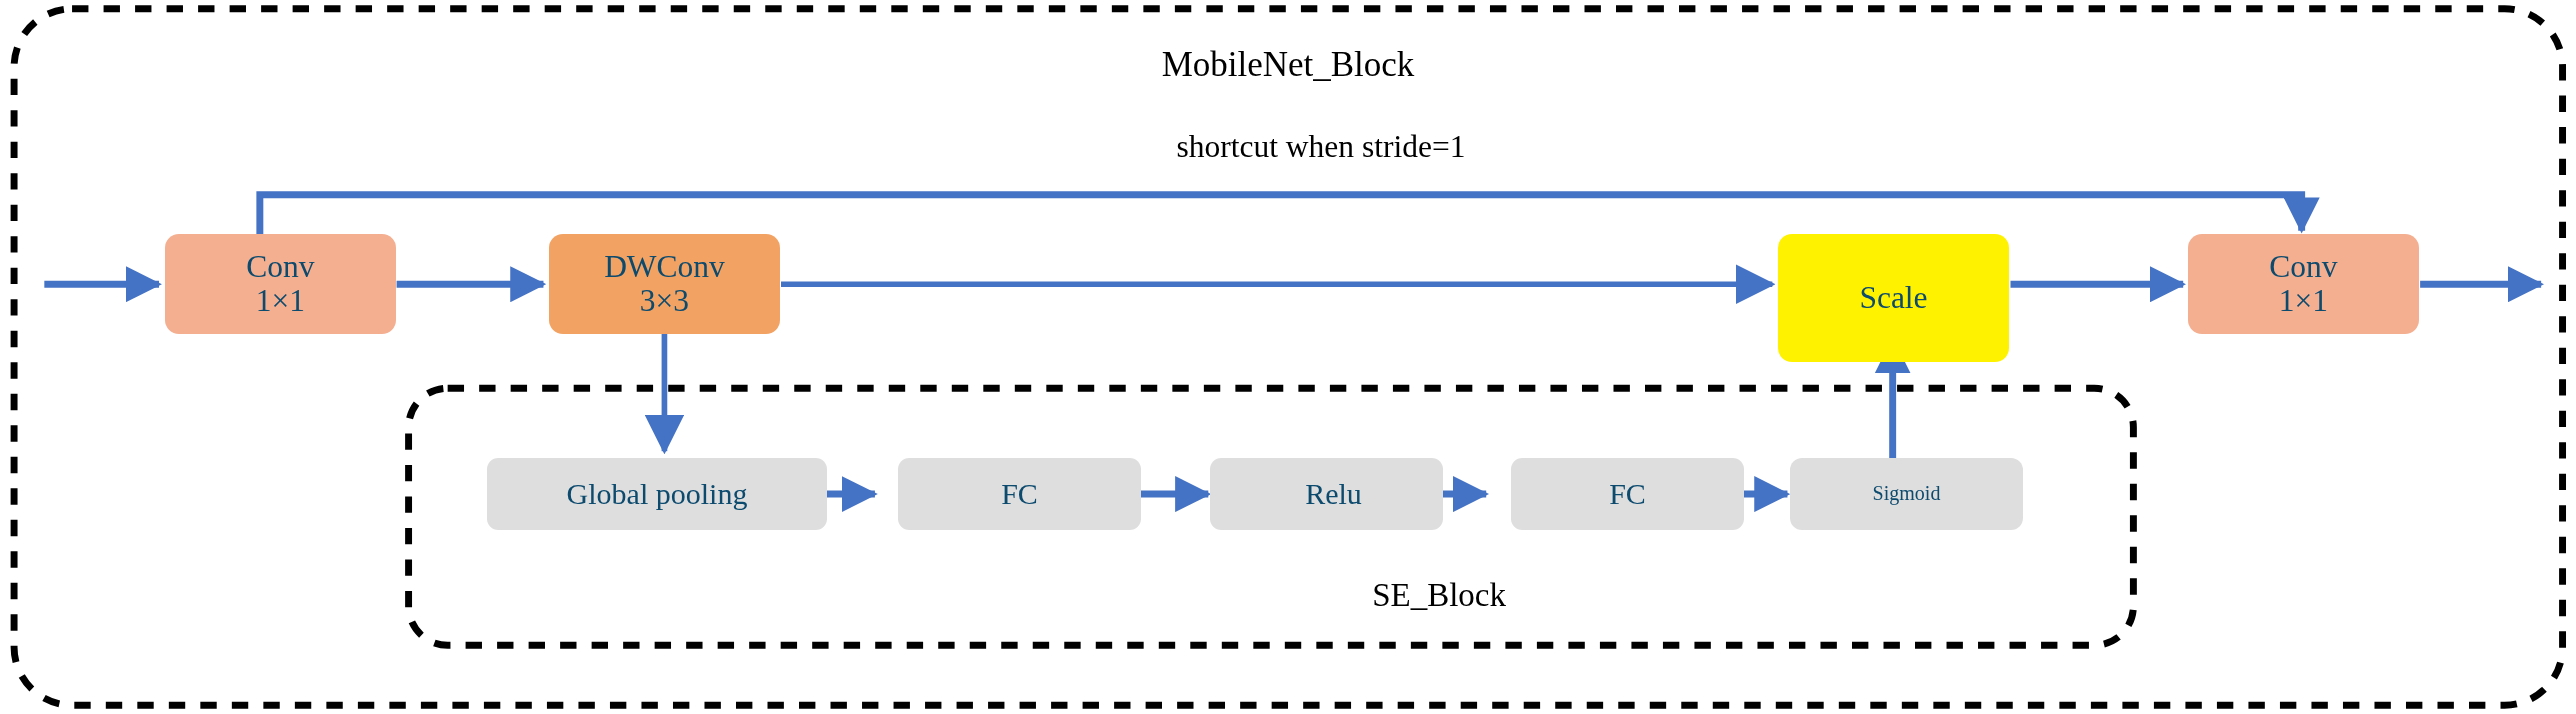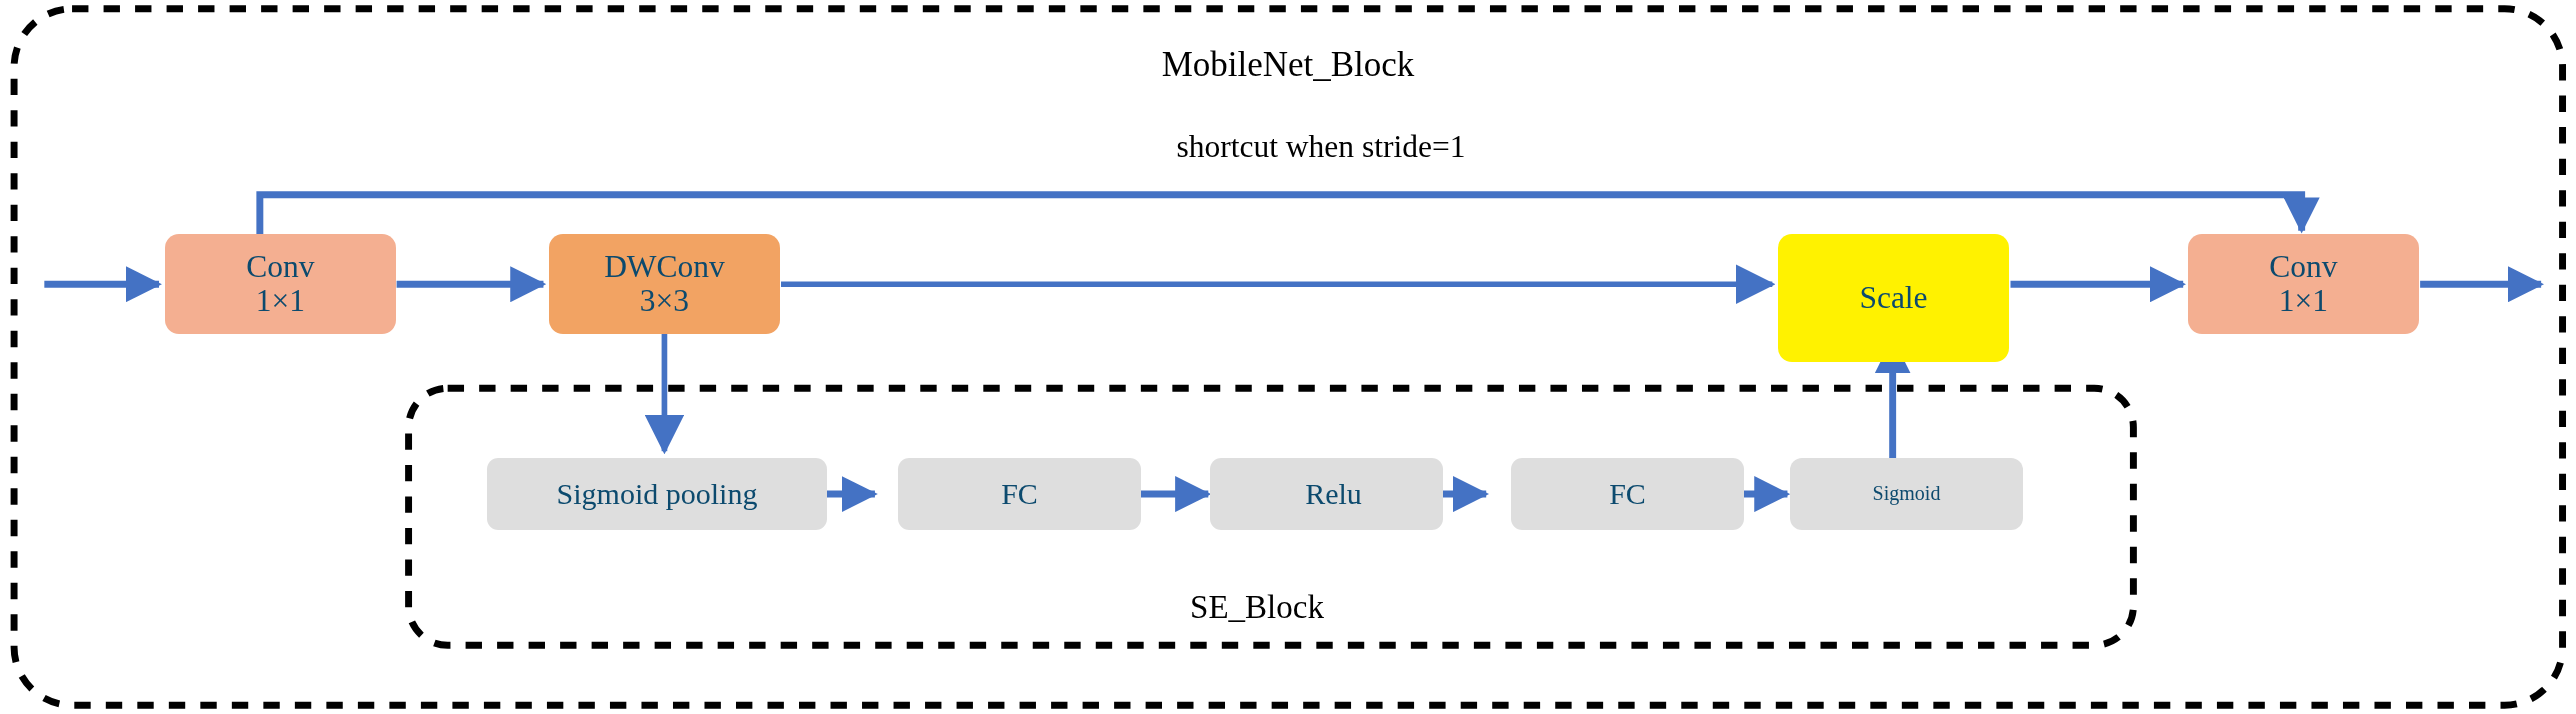--- a/index.html
+++ b/index.html
@@ -87,21 +87,21 @@
   </svg>
 
   <div class="label bold" style="left:0; top:45px; width:2576px; text-align:center; font-size:35px;">
     <span>MobileNet_Block</span>
   </div>
 
   <div class="label" style="left:0; top:129px; width:2576px; text-align:center; font-size:31.5px;padding-left:33px;">
     <span>shortcut when stride=1</span>
   </div>
 
-  <div class="label bold" style="left:1008px; top:577px; width:498px; text-align:center; font-size:33px;margin-top:12px;">
+  <div class="label bold" style="left:1008px; top:577px; width:498px; text-align:right; font-size:33px;">
     <span>SE_Block</span>
   </div>
 
   <div class="node" style="left:165px; top:234px; width:231px; height:100px; background:#F4AF91; border-radius:14px; font-size:31.5px;">
     <span class="lines">
       <span>Conv</span>
       <span>1×1</span>
     </span>
   </div>
 
@@ -119,21 +119,21 @@
   </div>
 
   <div class="node" style="left:2188px; top:234px; width:231px; height:100px; background:#F4AF91; border-radius:14px; font-size:31.5px;">
     <span class="lines">
       <span>Conv</span>
       <span>1×1</span>
     </span>
   </div>
 
   <div class="node" style="left:487px; top:458px; width:340px; height:72px; background:#DEDEDE; border-radius:11.3px; font-size:30px;">
-    <span>Sigmoid pooling</span>
+    <span>Global pooling</span>
   </div>
 
   <div class="node" style="left:898px; top:458px; width:243px; height:72px; background:#DEDEDE; border-radius:11.3px; font-size:30px;">
     <span>FC</span>
   </div>
 
   <div class="node" style="left:1210px; top:458px; width:233px; height:72px; background:#DEDEDE; border-radius:11.3px; font-size:30px;padding-left:14px;">
     <span>Relu</span>
   </div>
 

